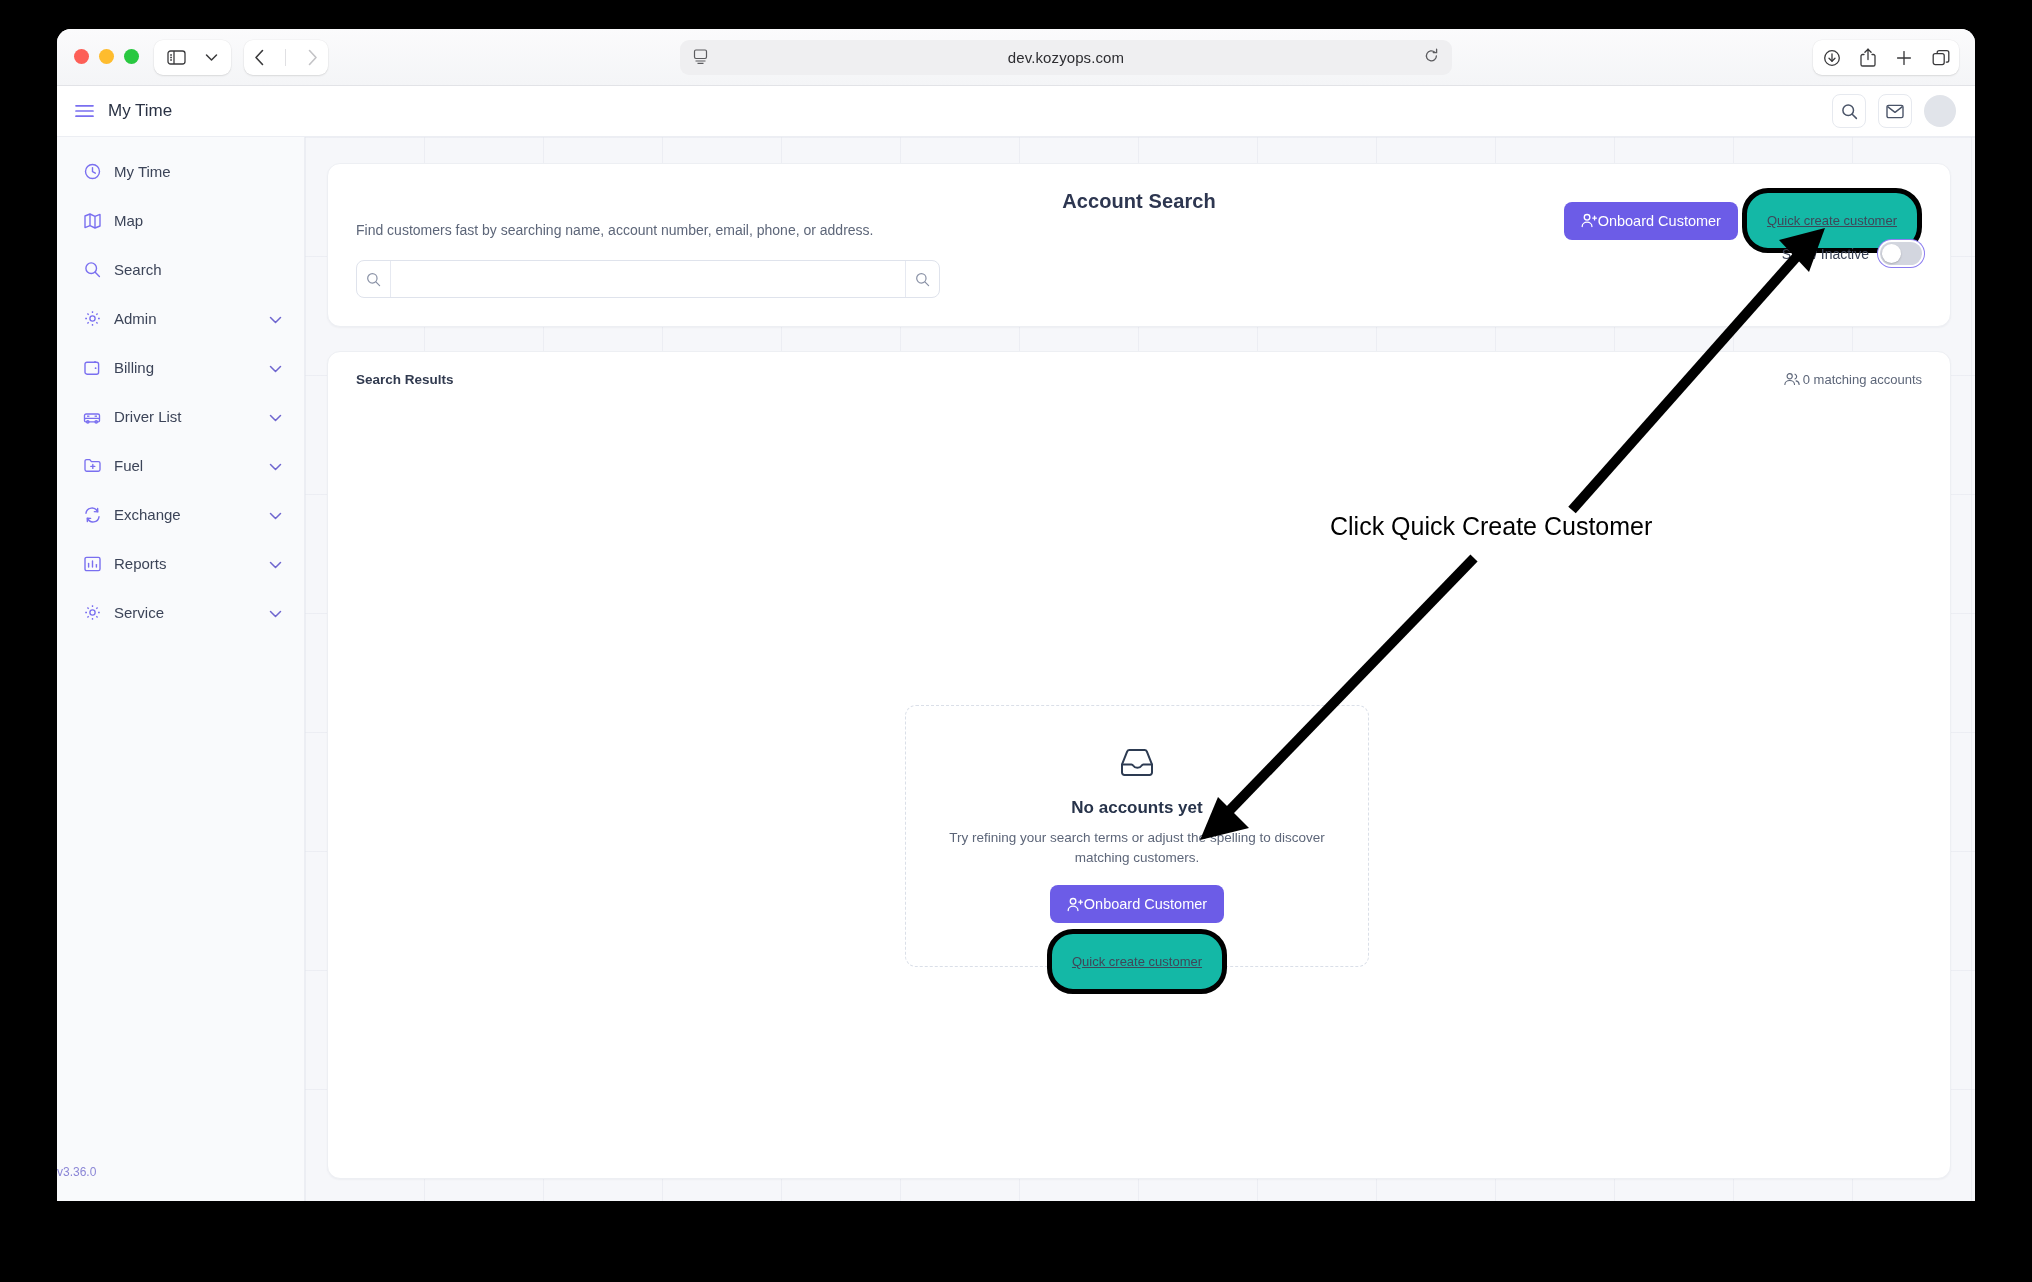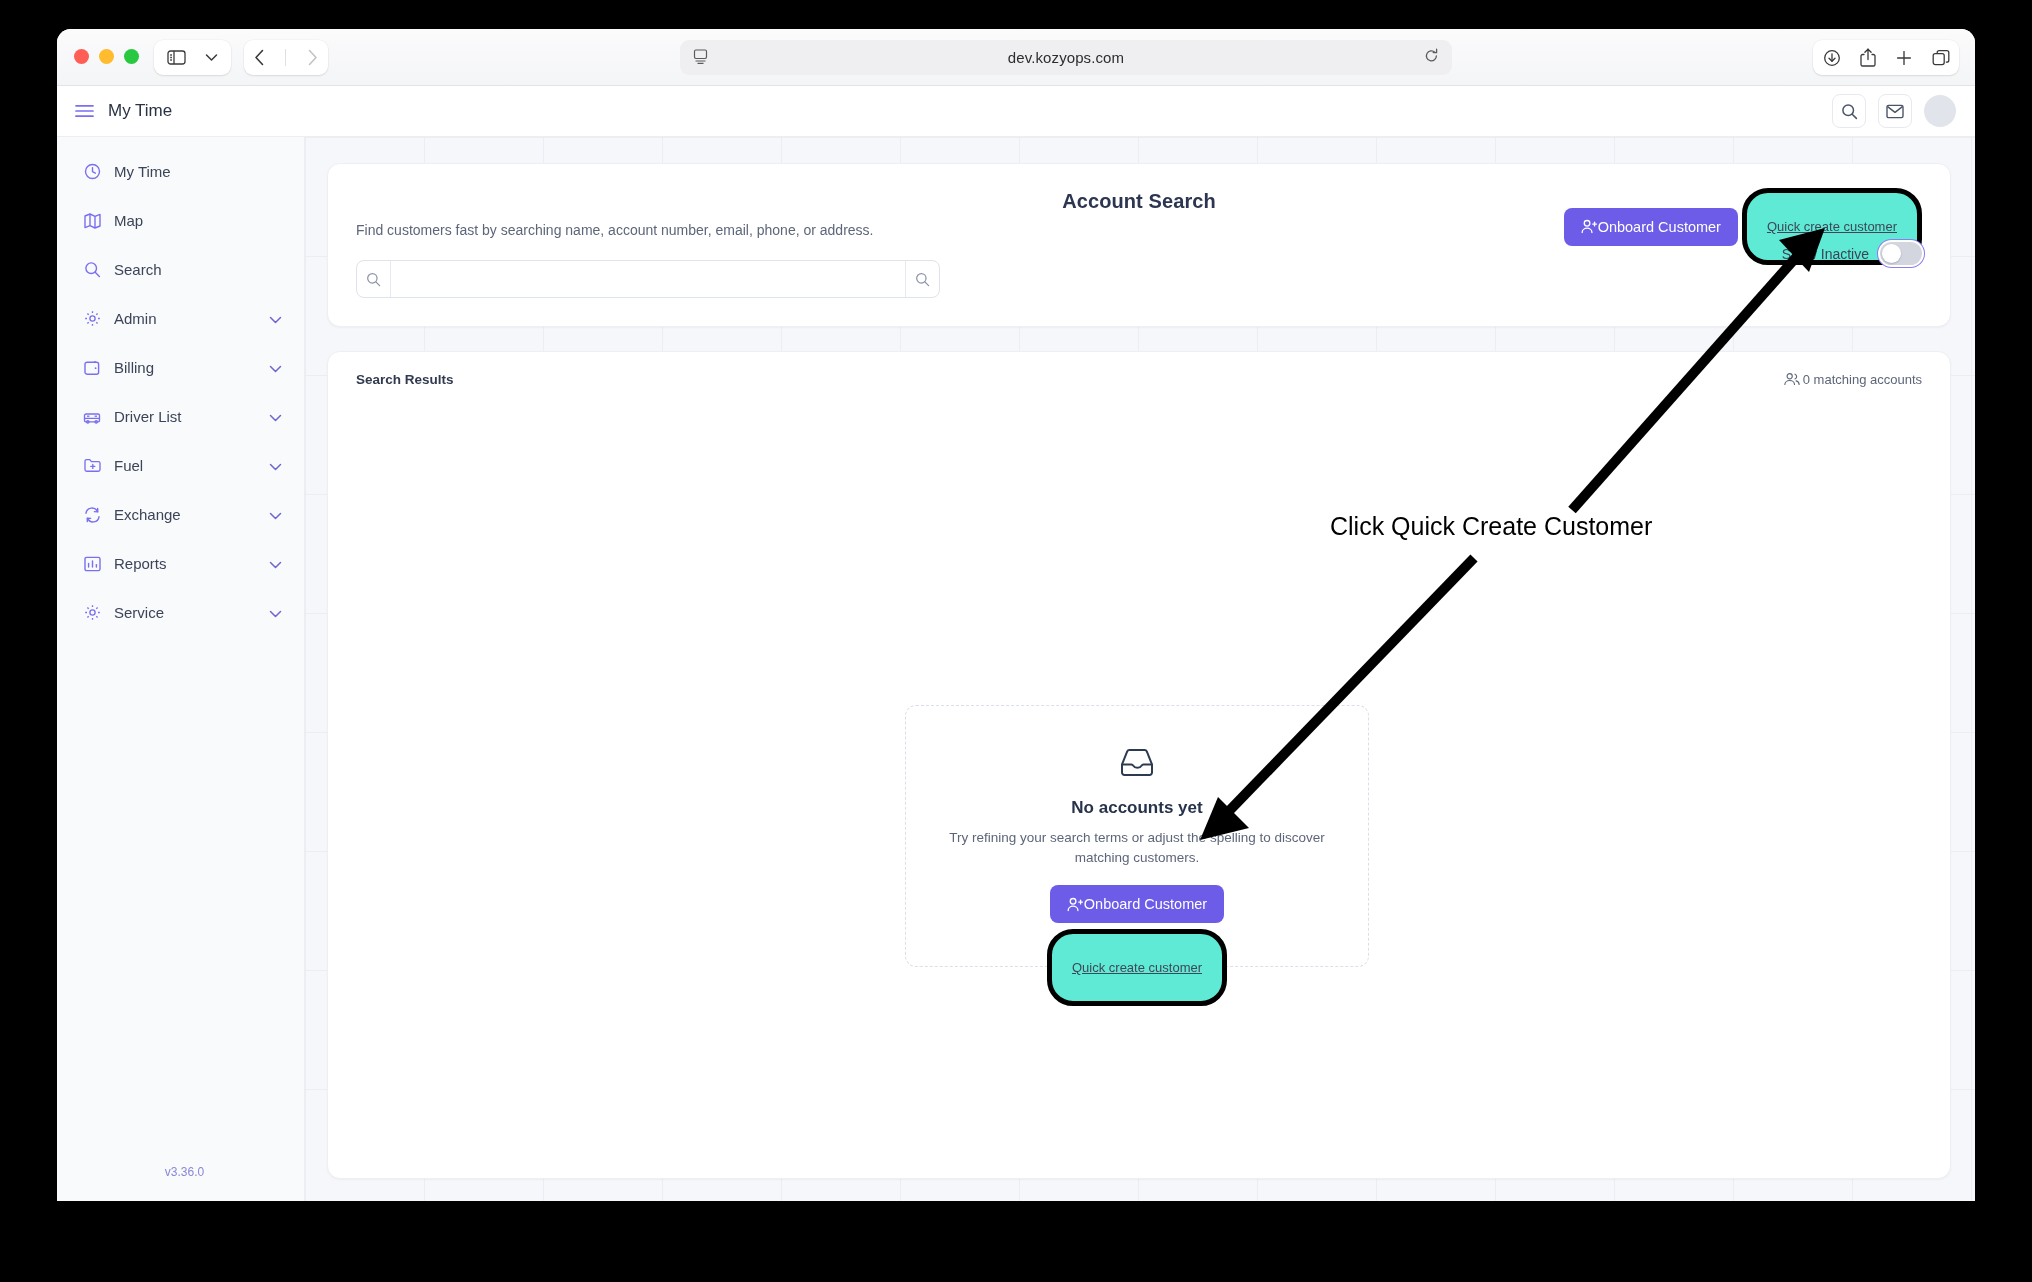--- a/index.html
+++ b/index.html
@@ -98,22 +98,22 @@
     position: relative;
   }
   .nav-item {
     height: 49px; display: flex; align-items: center;
     padding: 0 22px 0 26px; gap: 13px;
     font-size: 15px; color: #3c4458;
   }
   .nav-item .chev { margin-left: auto; }
   .nav-icon { width: 18px; height: 18px; display: flex; align-items: center; justify-content: center; color: #7a6ff0; }
   #app-version {
-    position: absolute; left: 8px; right: 0; bottom: 22px;
-    text-align: center; font-size: 12px; color: #8b86d6;
+    position: absolute; left: 0; right: 0; bottom: 22px;
+    font-size: 12px; color: #8b86d6;
   }
 
   
   #main {
     flex: 1; position: relative;
     background:
       linear-gradient(to right, rgba(222,226,234,.42) 1px, transparent 1px) 0 0/119px 100%,
       linear-gradient(to bottom, rgba(222,226,234,.42) 1px, transparent 1px) 0 0/100% 119px,
       #f6f7fa;
     padding: 26px 24px 0 22px;
@@ -162,21 +162,21 @@
   }
   .btn-link {
     background: transparent; border: 0;
     font-size: 13px; font-family: "Liberation Sans", sans-serif;
     color: #3f4759; text-decoration: underline;
     cursor: pointer; padding: 6px 10px;
   }
   
   .hl-ring {
     border: 5px solid #000; border-radius: 26px;
-    padding: 20px 10px; background: #5eead4;
+    padding: 14px 10px; background: #14b8a6;
     display: inline-flex; justify-content: center;
   }
 
   #inactive-row {
     position: absolute; right: 28px; top: 78px;
     display: flex; align-items: center; gap: 11px;
   }
   #inactive-row .lbl { font-size: 14px; color: #3c4458; }
   .toggle {
     width: 42px; height: 23px; border-radius: 999px;

